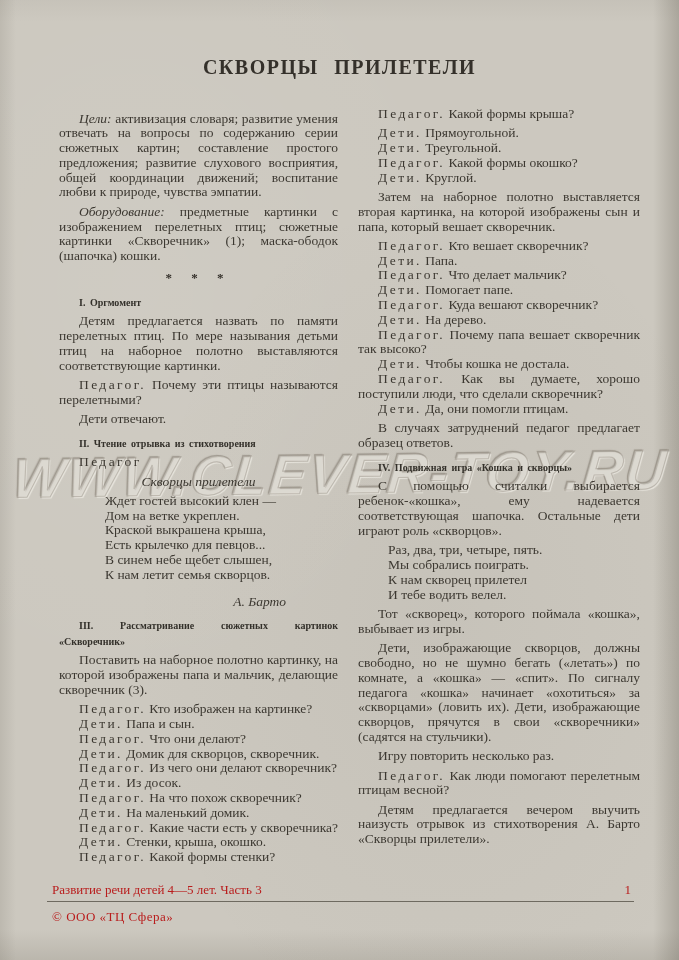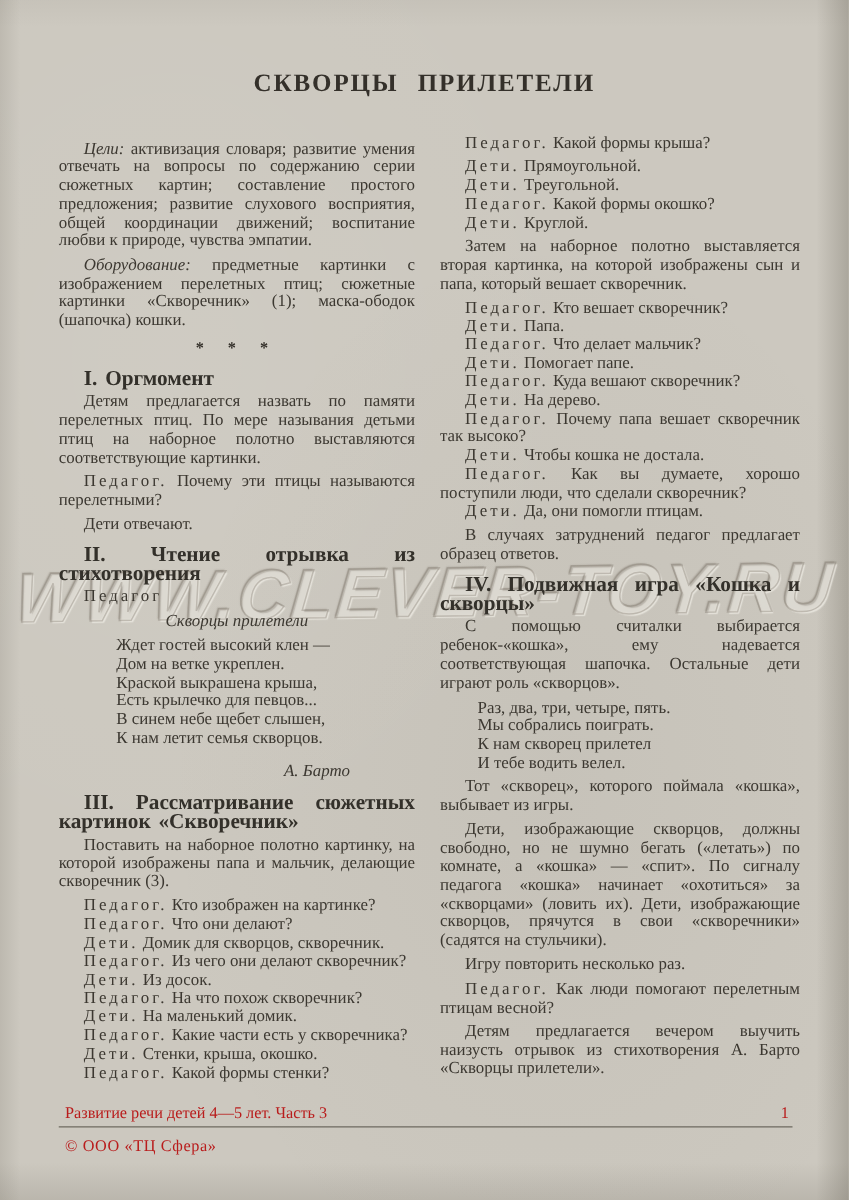--- a/index.html
+++ b/index.html
@@ -40,33 +40,33 @@
     position: relative; z-index: 1;
     margin: 56px 0 0;
     text-align: center;
     font-size: 20px; font-weight: bold;
     letter-spacing: 1.5px; word-spacing: 9px;
     color: #34302a;
   }
   .columns {
     position: relative; z-index: 1;
     display: flex; gap: 20px;
-    padding: 28px 39px 0 47px;
+    padding: 28px 39px 0 59px;
   }
   .col { width: 285px; font-size: 13.5px; line-height: 14.8px; }
   .col.right { width: 288px; }
 
   .para { margin: 4.5px 0 0; text-align: justify; text-indent: 20px; }
   .para.dialog { margin-top: 0; }
   .para.dialog.dialog-first { margin-top: 4.5px; }
   .lead { font-style: italic; }
   .speaker { letter-spacing: 2.4px; }
   .stars { text-align: center; font-weight: bold; letter-spacing: 8px; margin: 7px 0 2px; font-size: 13px; color: #34302a; }
   .heading {
-    font-size: 17px; font-weight: bold;
+    font-size: 10px; font-weight: bold;
     margin: 9px 0 4px; text-indent: 20px;
     text-align: justify; word-spacing: 2px;
     color: #33302a; line-height: 15.2px;
   }
   .speakerline { margin-top: 2px; text-indent: 20px; }
   .poem { margin: 5px 0 2px; }
   .poem-title { text-align: center; font-style: italic; }
   .poem-lines { margin: 4px 0 0 46px; }
   .poem-author { text-align: right; font-style: italic; padding-right: 52px; margin-top: 12px; }
   .rhyme { margin: 5px 0 4px 30px; }
@@ -106,20 +106,21 @@
           <div class="poem-line">Краской выкрашена крыша,</div>
           <div class="poem-line">Есть крылечко для певцов...</div>
           <div class="poem-line">В синем небе щебет слышен,</div>
           <div class="poem-line">К нам летит семья скворцов.</div>
         </div>
         <div class="poem-author">А. Барто</div>
       </div>
       <h3 class="heading">III. Рассматривание сюжетных картинок «Скворечник»</h3>
       <p class="para"><span>Поставить на наборное полотно картинку, на которой изображены папа и мальчик, делающие скворечник (3).</span></p>
       <p class="para dialog dialog-first"><span class="speaker">Педагог.</span> <span>Кто изображен на картинке?</span></p>
+      <p class="para dialog"><span class="speaker">Дети.</span> <span>Папа и сын.</span></p>
       <p class="para dialog"><span class="speaker">Педагог.</span> <span>Что они делают?</span></p>
       <p class="para dialog"><span class="speaker">Дети.</span> <span>Домик для скворцов, скворечник.</span></p>
       <p class="para dialog"><span class="speaker">Педагог.</span> <span>Из чего они делают скворечник?</span></p>
       <p class="para dialog"><span class="speaker">Дети.</span> <span>Из досок.</span></p>
       <p class="para dialog"><span class="speaker">Педагог.</span> <span>На что похож скворечник?</span></p>
       <p class="para dialog"><span class="speaker">Дети.</span> <span>На маленький домик.</span></p>
       <p class="para dialog"><span class="speaker">Педагог.</span> <span>Какие части есть у скворечника?</span></p>
       <p class="para dialog"><span class="speaker">Дети.</span> <span>Стенки, крыша, окошко.</span></p>
       <p class="para dialog"><span class="speaker">Педагог.</span> <span>Какой формы стенки?</span></p>
     </div>

